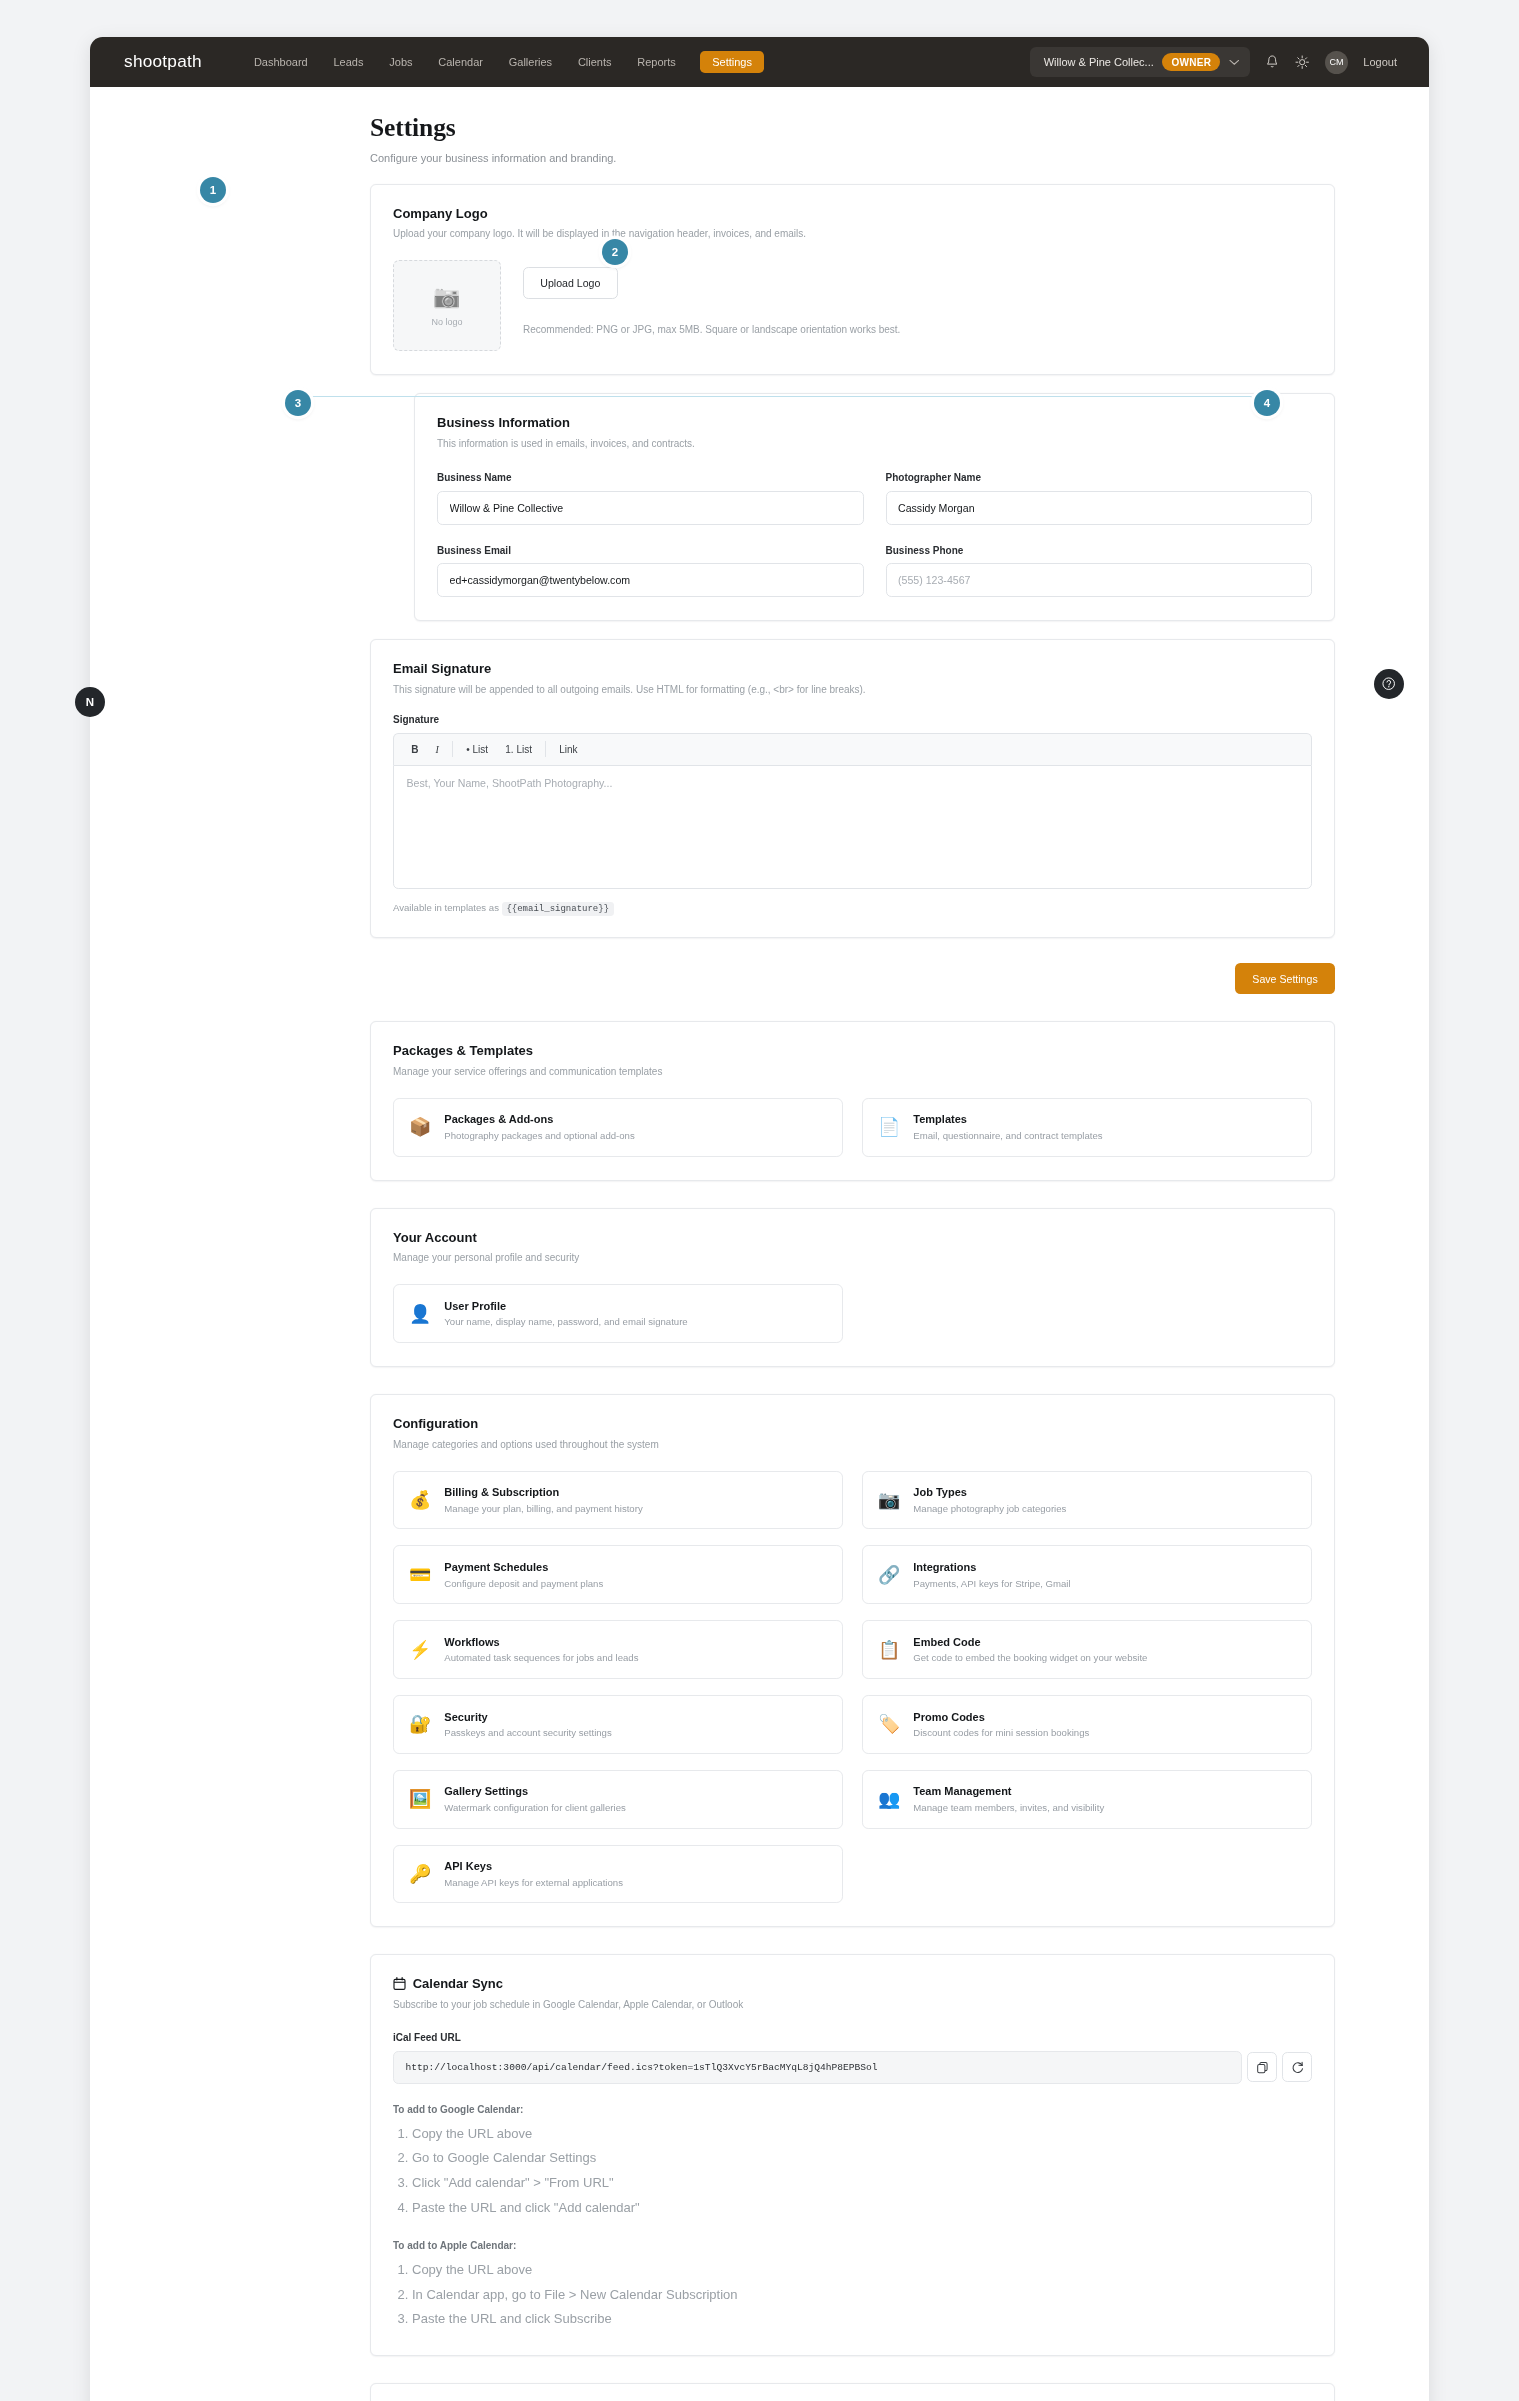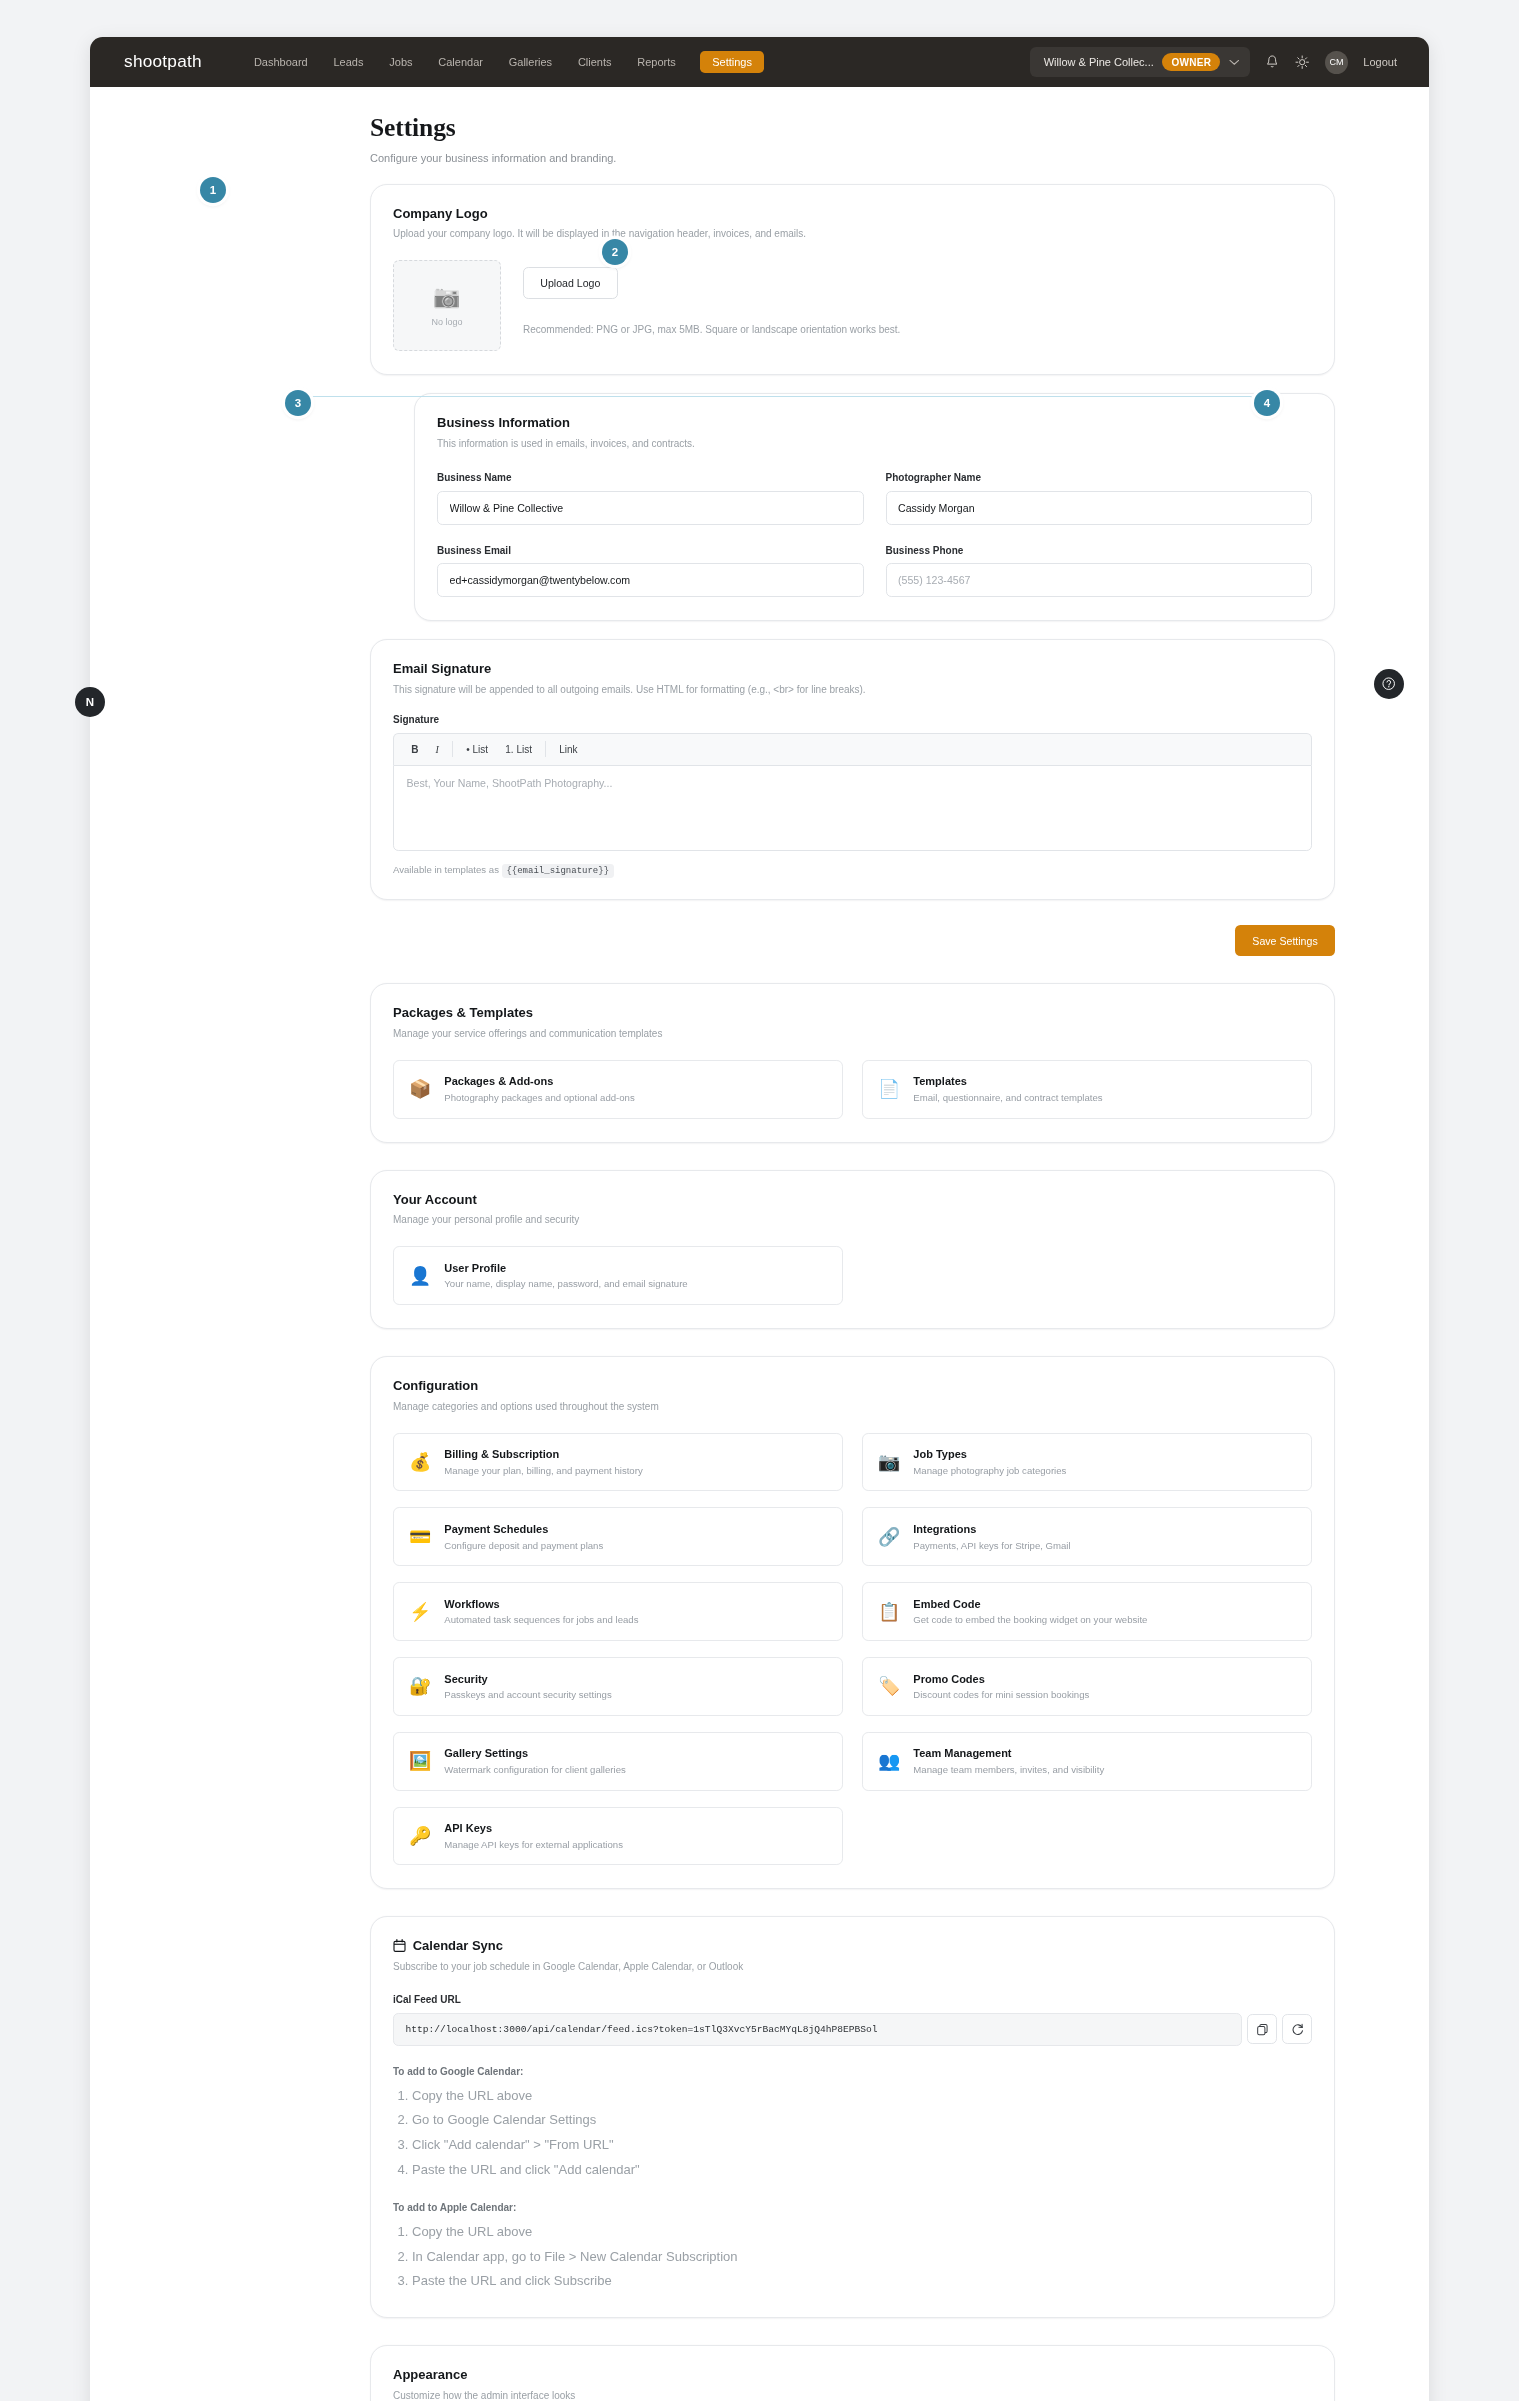--- a/index.html
+++ b/index.html
@@ -100,21 +100,21 @@
   .page-sub {
     font-size: 11px;
     color: #8b9096;
     margin-top: 8.6px;
   }
 
   
   .card {
     background: #fff;
     border: 0.5px solid #e7e9ec;
-    border-radius: 17px;
+    border-radius: 6px;
     box-shadow: 0 0.5px 1.4px rgba(16,24,40,.05);
   }
   .card-pad { padding: 21px 22px 23px 22px; }
   .card-title {
     font-size: 13px;
     font-weight: bold;
     color: #14171a;
   }
   .card-title.with-icon { display: flex; align-items: center; gap: 6.7px; }
   .card-desc {
@@ -192,21 +192,21 @@
     font-size: 10px;
     color: #3c4045;
     padding: 4.8px 8.6px;
   }
   .tb-btn.bold { font-weight: bold; }
   .tb-btn.ital { font-style: italic; font-family: "Liberation Serif", serif; }
   .tb-sep { width: 0.5px; height: 16.3px; background: #e1e4e8; margin: 0 4.8px; }
   .sig-area {
     border: 0.5px solid #e1e4e8;
     border-radius: 0 0 5.3px 5.3px;
-    height: 86px;
+    height: 124px;
     padding: 11.5px 12.5px;
     font-size: 10.6px;
     color: #a8adb3;
     background: #fff;
   }
   .sig-foot { font-size: 9.6px; color: #9aa0a6; margin-top: 13.4px; }
   .code-chip {
     font-family: "Liberation Mono", monospace;
     background: #f0f1f3;
     color: #4a4f55;

